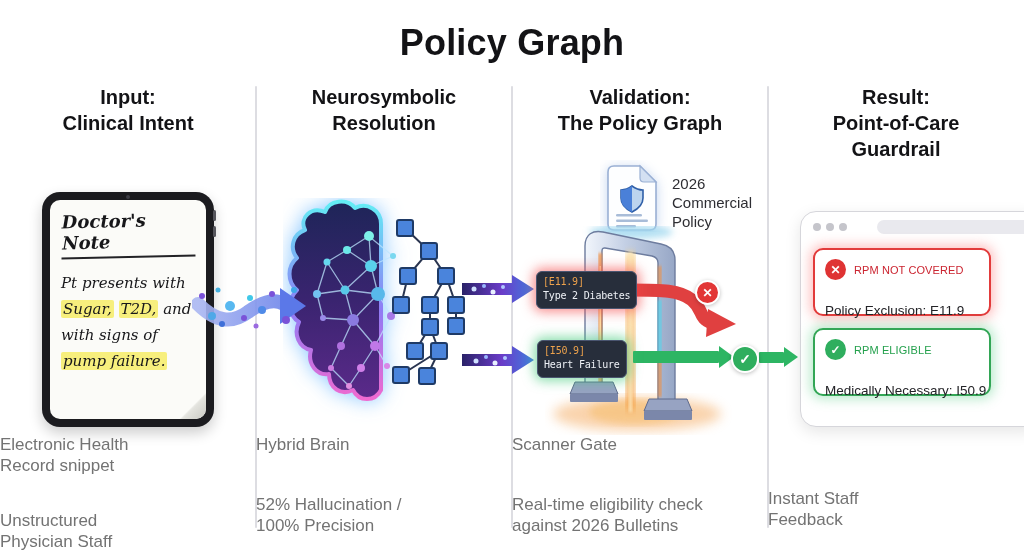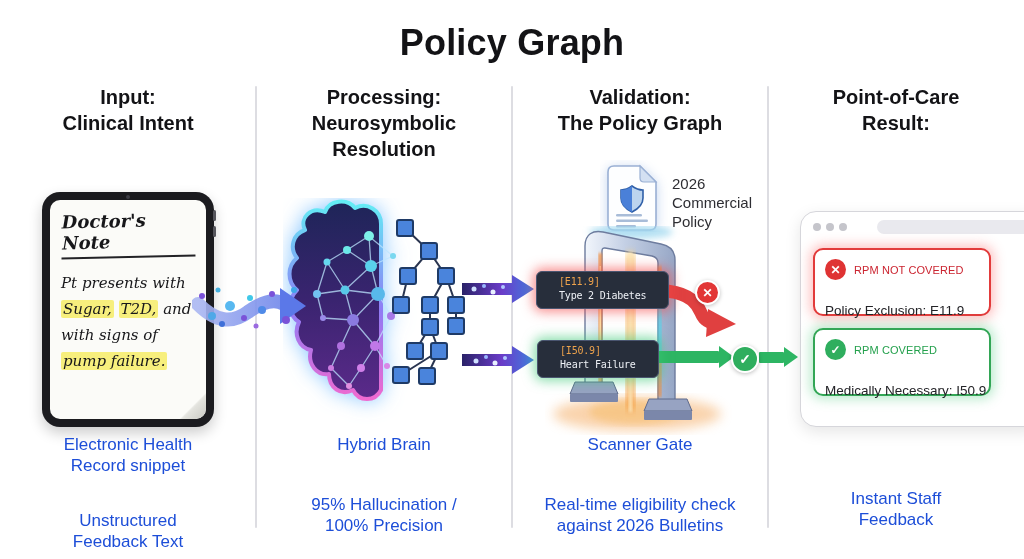--- a/index.html
+++ b/index.html
@@ -4,40 +4,40 @@
 <style>
   html,body{margin:0;padding:0;background:#fff;}
   .stage{position:relative;width:1024px;height:559px;overflow:hidden;background:#ffffff;
          font-family:"Liberation Sans",sans-serif;color:#131316;}
   .abs{position:absolute;}
 
   
   .main-title{left:0;top:22px;width:1024px;text-align:center;font-size:36px;font-weight:700;letter-spacing:.2px;}
   .col-header{top:84px;width:256px;text-align:center;font-size:20px;font-weight:700;line-height:26px;}
   .divider{top:86px;width:2px;height:442px;background:#dddde2;border-radius:1px;}
-  .cap{width:256px;text-align:center;font-size:17px;line-height:21px;color:#1d4ed8;}
+  .cap{width:256px;font-size:17px;line-height:21px;color:#737373;}
 
   
   .tablet{left:42px;top:192px;width:172px;height:235px;background:#1b1b1f;border-radius:18px;
           box-shadow:0 6px 14px rgba(0,0,0,.20);}
   .tablet .btn{position:absolute;right:-2px;width:3px;height:11px;background:#55555c;border-radius:2px;}
   .tablet .cam{position:absolute;top:3px;left:50%;margin-left:-2px;width:4px;height:4px;border-radius:50%;background:#3c3c44;}
   .screen{position:absolute;left:8px;top:8px;right:8px;bottom:8px;background:#fbfbf8;border-radius:10px;
           padding:10px 11px;box-sizing:border-box;overflow:hidden;}
   .hw{font-family:"DejaVu Serif",serif;font-style:italic;color:#17171a;}
   .note-title{display:inline-block;font-size:18px;font-weight:700;border-bottom:2px solid #222226;
               padding:0 6px 4px 1px;transform:rotate(-1.2deg);}
   .note-body{margin-top:12px;font-size:15px;line-height:26px;white-space:nowrap;}
   .hl{background:#f7ef7d;border-radius:2px;padding:0 2px;}
   .curl{position:absolute;right:0;bottom:0;width:26px;height:26px;
         background:linear-gradient(135deg,#fbfbf8 45%,#e3e3de 55%,#c9c9c3 100%);
         clip-path:polygon(100% 0,0 100%,100% 100%);border-bottom-right-radius:10px;}
 
   
-  .tag{background:#272e3b;border:1px solid #4a5570;border-radius:6px;padding:3px 22px 5px;z-index:6;
+  .tag{background:#272e3b;border:1px solid #4a5570;border-radius:6px;padding:3px 6px 5px;z-index:6;
        font-family:"DejaVu Sans Mono",monospace;line-height:14px;white-space:nowrap;}
   .tag .code{font-size:10px;color:#eda24c;letter-spacing:-.2px;}
   .tag .lbl{font-size:10px;color:#eef1f6;letter-spacing:-.2px;}
   .tag-red{left:536px;top:271px;box-shadow:0 0 12px 3px rgba(244,70,70,.6);}
   .tag-green{left:537px;top:340px;box-shadow:0 0 12px 3px rgba(60,200,118,.6);}
 
   
   .circ{border-radius:50%;border:2px solid #fff;box-shadow:0 1px 4px rgba(0,0,0,.25);
         display:flex;align-items:center;justify-content:center;color:#fff;font-weight:700;z-index:7;}
   .circ-x{left:695px;top:280px;width:21px;height:21px;background:#e23636;font-size:12px;}
@@ -78,31 +78,31 @@
 
   <div class="abs divider" style="left:255px;"></div>
   <div class="abs divider" style="left:511px;"></div>
   <div class="abs divider" style="left:767px;"></div>
 
   <div class="abs col-header" style="left:0;">
     <div>Input:</div>
     <div>Clinical Intent</div>
   </div>
   <div class="abs col-header" style="left:256px;">
-    <div>Processing:</div>
     <div>Neurosymbolic</div>
     <div>Resolution</div>
   </div>
   <div class="abs col-header" style="left:512px;">
     <div>Validation:</div>
     <div>The Policy Graph</div>
   </div>
   <div class="abs col-header" style="left:768px;">
+    <div>Result:</div>
     <div>Point-of-Care</div>
-    <div>Result:</div>
+    <div>Guardrail</div>
   </div>
 
   <div class="abs tablet">
     <div class="cam"></div>
     <div class="btn" style="top:18px;"></div>
     <div class="btn" style="top:34px;"></div>
     <div class="screen">
       <span class="hw note-title">Doctor's Note</span>
       <div class="hw note-body">
         <div>Pt presents with</div>
@@ -329,43 +329,43 @@
         <div class="card-title t-red">RPM NOT COVERED</div>
       </div>
       <div class="card-detail">Policy Exclusion: E11.9</div>
     </div>
 
     <div class="card card-green">
       <div class="card-row">
         <div class="badge badge-green">
             <span>✓</span>
           </div>
-        <div class="card-title t-green">RPM COVERED</div>
+        <div class="card-title t-green">RPM ELIGIBLE</div>
       </div>
       <div class="card-detail">Medically Necessary: I50.9</div>
     </div>
   </div>
 
   <div class="abs cap" style="left:0;top:434px;">
     <div>Electronic Health</div>
     <div>Record snippet</div>
   </div>
   <div class="abs cap" style="left:256px;top:434px;">
     <div>Hybrid Brain</div>
   </div>
   <div class="abs cap" style="left:512px;top:434px;">
     <div>Scanner Gate</div>
   </div>
 
   <div class="abs cap" style="left:0;top:510px;">
     <div>Unstructured</div>
-    <div>Feedback Text</div>
+    <div>Physician Staff</div>
   </div>
   <div class="abs cap" style="left:256px;top:494px;">
-    <div>95% Hallucination /</div>
+    <div>52% Hallucination /</div>
     <div>100% Precision</div>
   </div>
   <div class="abs cap" style="left:512px;top:494px;">
     <div>Real-time eligibility check</div>
     <div>against 2026 Bulletins</div>
   </div>
   <div class="abs cap" style="left:768px;top:488px;">
     <div>Instant Staff</div>
     <div>Feedback</div>
   </div>

